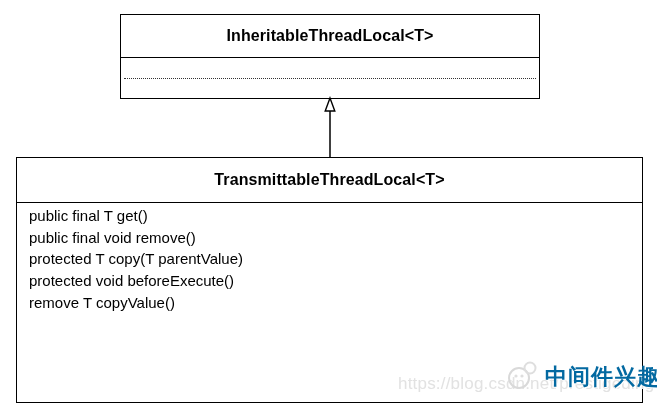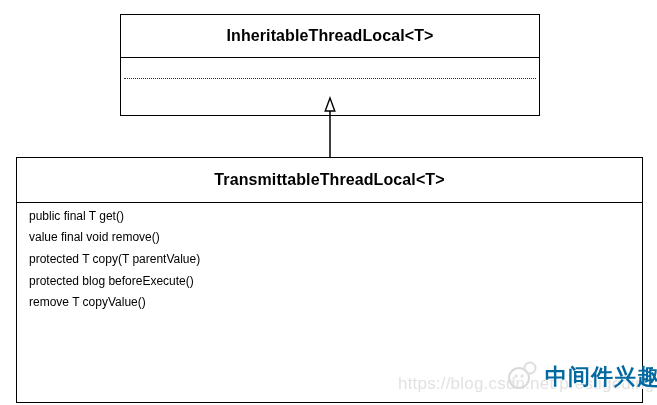--- a/index.html
+++ b/index.html
@@ -3,21 +3,21 @@
 <meta charset="utf-8">
 <style>
   html,body{margin:0;padding:0;background:#fff;}
   #stage{
     position:relative;width:657px;height:405px;background:#ffffff;
     font-family:"Liberation Sans", sans-serif;color:#000;overflow:hidden;
   }
   .uml-box{
     position:absolute;background:#ffffff;border:1.6px solid #000000;box-sizing:border-box;
   }
-  #parent-box{left:120px;top:14px;width:420px;height:102px;}
+  #parent-box{left:120px;top:14px;width:420px;height:85px;}
   #child-box{left:16px;top:157px;width:627px;height:246px;}
   .uml-title{
     display:flex;align-items:center;justify-content:center;
     font-weight:bold;font-size:16px;letter-spacing:0.1px;
     border-bottom:1.6px solid #000000;box-sizing:border-box;
   }
   #parent-box .uml-title{height:43px;}
   #child-box .uml-title{height:45px;}
   .empty-compartment{
     position:relative;height:39px;
@@ -27,21 +27,21 @@
     border-top:1.6px dotted #333;
   }
   .field-row{
     box-sizing:border-box;height:26px;display:flex;align-items:center;
     padding-left:12px;font-size:15px;letter-spacing:-0.3px;white-space:nowrap;
     border-bottom:1.6px dotted #333;
   }
   .methods-list{padding:2px 0 0 12px;}
   .member-row{
     height:21.6px;display:flex;align-items:center;
-    font-size:12px;white-space:nowrap;
+    font-size:15px;white-space:nowrap;
   }
   #generalization-arrow{position:absolute;left:321px;top:96px;}
   #watermark{position:absolute;left:0;top:0;width:657px;height:405px;pointer-events:none;}
   #watermark-url{
     position:absolute;left:398px;top:374px;width:259px;
     font-size:17px;color:#e2e2e2;white-space:nowrap;letter-spacing:0.2px;
   }
   #watermark-brand{
     position:absolute;left:545px;top:362px;
     font-size:22px;font-weight:bold;color:#0369a1;
@@ -63,23 +63,23 @@
 
   <svg id="generalization-arrow" width="18" height="62" viewBox="0 0 18 62">
     <line x1="9" y1="15" x2="9" y2="62" stroke="#000" stroke-width="1.5"></line>
     <polygon points="9,2 4.2,15 13.8,15" fill="#ffffff" stroke="#000" stroke-width="1.4"></polygon>
   </svg>
 
   <div id="child-box" class="uml-box">
     <div class="uml-title">TransmittableThreadLocal&lt;T&gt;</div>
     <div class="methods-list">
       <div class="member-row">public final T get()</div>
-      <div class="member-row">value final void remove()</div>
+      <div class="member-row">public final void remove()</div>
       <div class="member-row">protected T copy(T parentValue)</div>
-      <div class="member-row">protected blog beforeExecute()</div>
+      <div class="member-row">protected void beforeExecute()</div>
       <div class="member-row">remove T copyValue()</div>
     </div>
   </div>
 
   <div id="watermark">
     <div id="watermark-url">https://blog.csdn.net/prestigeding</div>
     <svg id="watermark-logo" width="34" height="32" viewBox="0 0 34 32">
       <circle cx="13" cy="19" r="10" fill="none" stroke="#d9d9d9" stroke-width="2"></circle>
       <circle cx="24" cy="9" r="5.5" fill="none" stroke="#dedede" stroke-width="2"></circle>
       <circle cx="10" cy="17" r="1.6" fill="#dedede"></circle>

